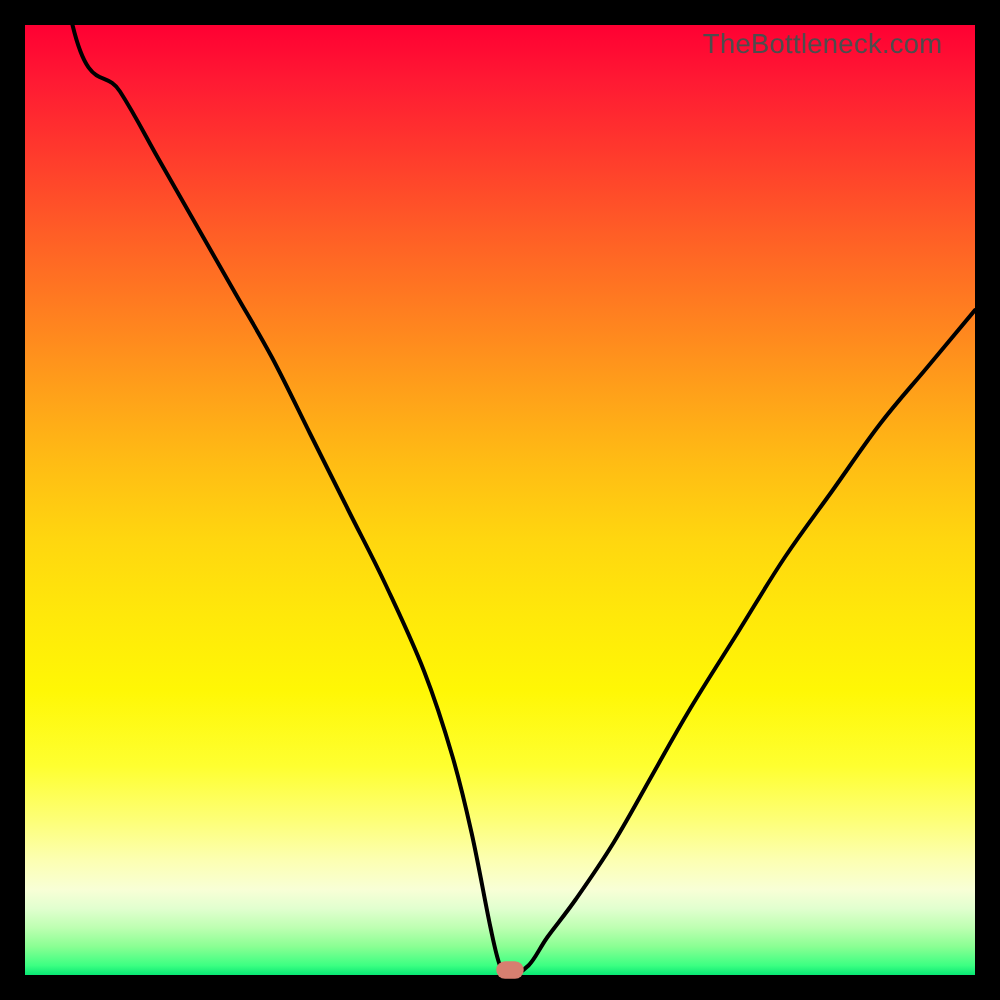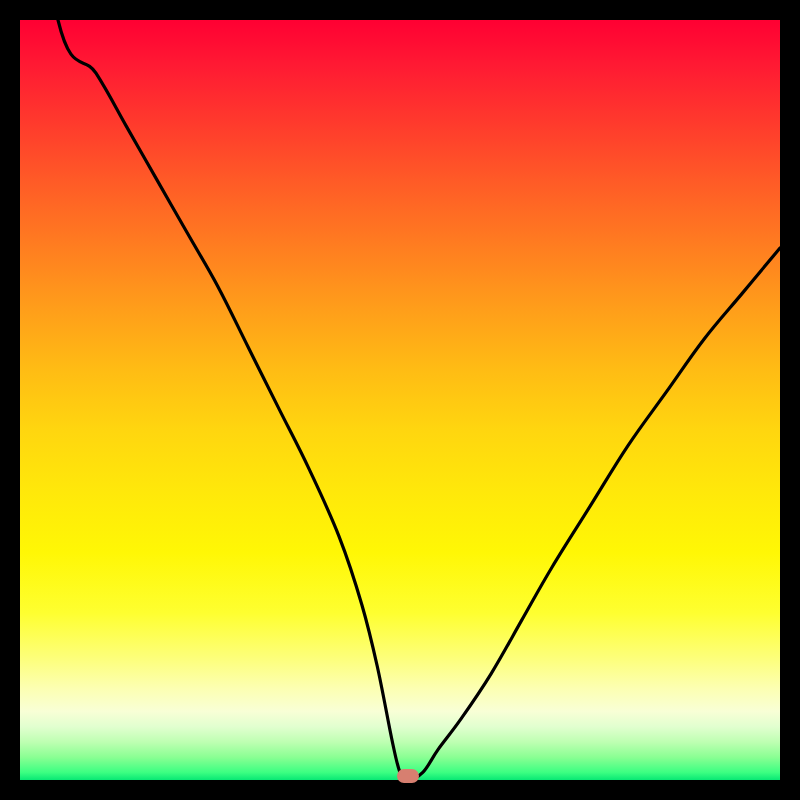--- a/index.html
+++ b/index.html
@@ -69,18 +69,19 @@
     border-radius: 8px;
     background: #d77f70;
     transform: translate(-50%, -50%);
   }
 </style>
 </head>
 <body>
 
 <div class="frame">
   <div class="plot-area">
+    <div class="watermark">TheBottleneck.com</div>
     <svg class="curve" viewBox="0 0 760 760" preserveAspectRatio="none">
       <path fill="none" stroke="#000" stroke-width="3.2" stroke-linecap="round" stroke-linejoin="round" d="M 0 -258.4000000000001 C 6.8 -211.9, 24.3 -56.1, 38.0 0.0 C 51.7 56.1, 63.7 34.0, 76.0 53.2 C 88.3 72.4, 95.5 87.2, 106.4 106.4 C 117.3 125.6, 125.9 140.4, 136.8 159.6 C 147.7 178.8, 156.3 193.6, 167.2 212.8 C 178.1 232.0, 186.7 245.5, 197.6 266.0 C 208.5 286.5, 217.1 304.9, 228.0 326.8 C 238.9 348.7, 247.5 365.7, 258.4 387.6 C 269.3 409.5, 277.9 425.1, 288.8 448.4 C 299.7 471.7, 309.6 492.2, 319.2 516.8 C 328.8 541.4, 335.2 561.9, 342.0 585.2 C 348.8 608.5, 351.7 621.4, 357.2 646.0 C 362.7 670.6, 368.3 702.8, 372.4 722.0 C 376.5 741.2, 377.3 745.6, 380.0 752.4 C 382.7 759.2, 383.5 760.0, 387.6 760.0 C 391.7 760.0, 397.3 757.9, 402.8 752.4 C 408.3 746.9, 411.2 739.2, 418.0 729.6 C 424.8 720.0, 431.2 712.9, 440.8 699.2 C 450.4 685.5, 460.3 671.4, 471.2 653.6 C 482.1 635.8, 490.7 619.6, 501.6 600.4 C 512.5 581.2, 519.7 567.7, 532.0 547.2 C 544.3 526.7, 556.3 508.3, 570.0 486.4 C 583.7 464.5, 594.3 446.1, 608.0 425.6 C 621.7 405.1, 632.3 391.6, 646.0 372.4 C 659.7 353.2, 670.3 337.0, 684.0 319.2 C 697.7 301.4, 708.3 290.0, 722.0 273.6 C 735.7 257.2, 753.2 236.2, 760.0 228.0"></path>
     </svg>
     <div class="marker" style="left: 387.6px; top: 756.2px;"></div>
   </div>
 </div>
 
 </body></html>

